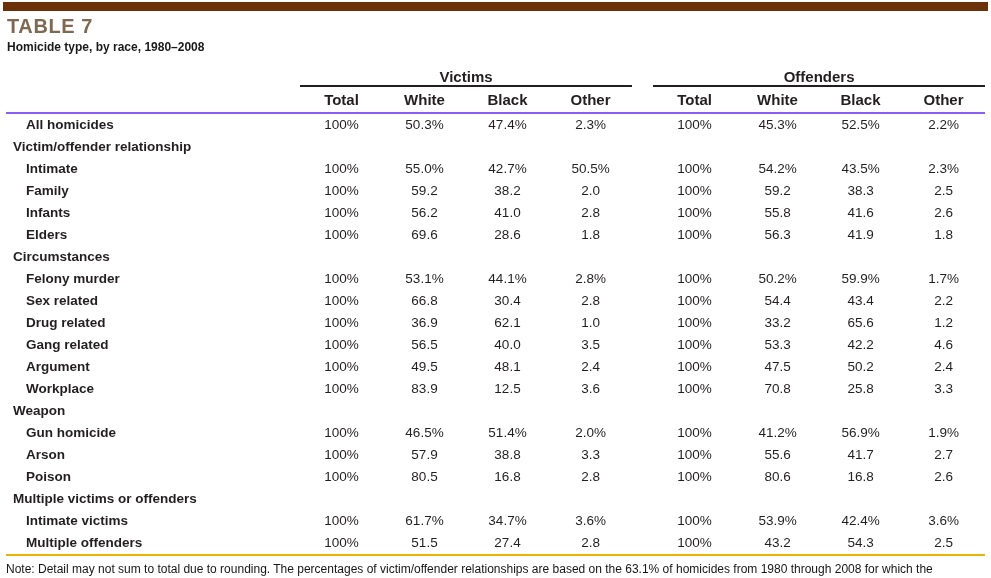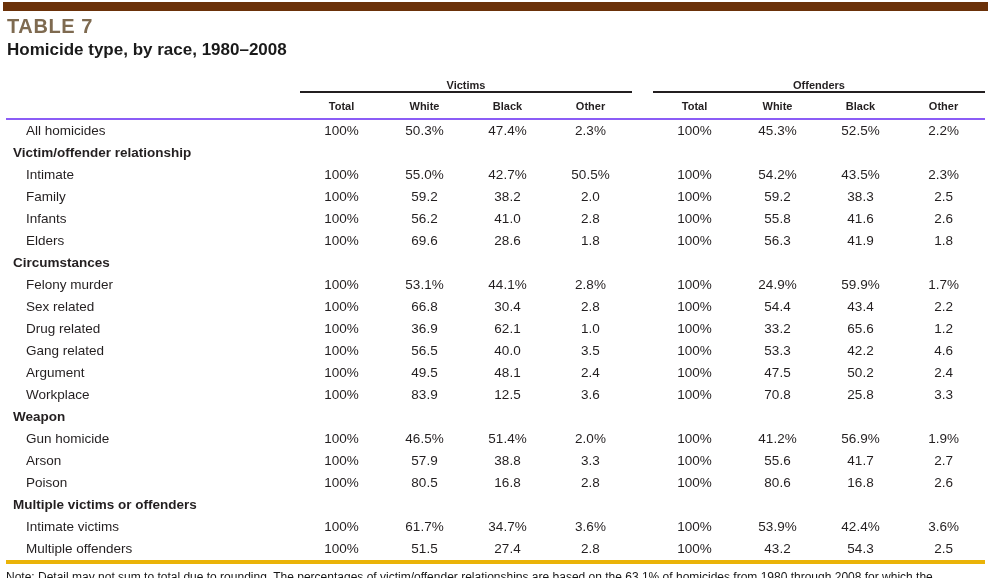--- a/index.html
+++ b/index.html
@@ -22,37 +22,37 @@
   }
   .table-title {
     margin: 4px 0 0 7px;
     font-size: 20px;
     font-weight: bold;
     letter-spacing: 0.6px;
     color: #7E6A50;
   }
   .table-subtitle {
     margin: 2px 0 12px 7px;
-    font-size: 17px;
+    font-size: 12px;
     font-weight: bold;
     color: #1a1a1a;
   }
   table.data-table {
     table-layout: fixed;
     border-collapse: collapse;
     width: 979px;
     margin-left: 6px;
   }
   col.c-label  { width: 294px; }
   col.c-val    { width: 83px; }
   col.c-spacer { width: 21px; }
 
   thead th {
     font-weight: bold;
-    font-size: 11px;
+    font-size: 15px;
     padding: 0;
     text-align: center;
   }
   tr.group-row th { height: 19px; vertical-align: bottom; }
   th.group-head { border-bottom: 2px solid #231f20; }
   tr.col-row th {
     height: 25px;
     vertical-align: middle;
     border-bottom: 2px solid #8b5cf6;
   }
@@ -60,24 +60,24 @@
     height: 22px;
     padding: 0;
     font-size: 13.5px;
     line-height: 22px;
     vertical-align: middle;
     white-space: nowrap;
     overflow: hidden;
   }
   tbody td.val { text-align: center; }
   tbody td.label-col { text-align: left; }
-  tbody tr.total td.label-col   { font-weight: normal; padding-left: 20px; margin-top: 20px; }
+  tbody tr.total td.label-col   { font-weight: bold; padding-left: 20px; margin-top: 20px; }
   tbody tr.section td.label-col { font-weight: bold; padding-left: 7px; }
-  tbody tr.item td.label-col    { font-weight: normal; padding-left: 20px; }
-  tbody tr:last-child td { border-bottom: 4px solid #eab308; }
+  tbody tr.item td.label-col    { font-weight: bold; padding-left: 20px; }
+  tbody tr:last-child td { border-bottom: 2px solid #eab308; }
 
   .note {
     margin: 5px 0 0 6px;
     font-size: 12px;
     line-height: 16.5px;
     color: #161616;
   }
   .note div { white-space: nowrap; }
 </style>
 </head>
@@ -209,21 +209,21 @@
           <td class="val"></td>
         </tr>
         <tr class="item">
           <td class="label-col">Felony murder</td>
           <td class="val">100%</td>
           <td class="val">53.1%</td>
           <td class="val">44.1%</td>
           <td class="val">2.8%</td>
           <td></td>
           <td class="val">100%</td>
-          <td class="val">24.9%</td>
+          <td class="val">50.2%</td>
           <td class="val">59.9%</td>
           <td class="val">1.7%</td>
         </tr>
         <tr class="item">
           <td class="label-col">Sex related</td>
           <td class="val">100%</td>
           <td class="val">66.8</td>
           <td class="val">30.4</td>
           <td class="val">2.8</td>
           <td></td>

